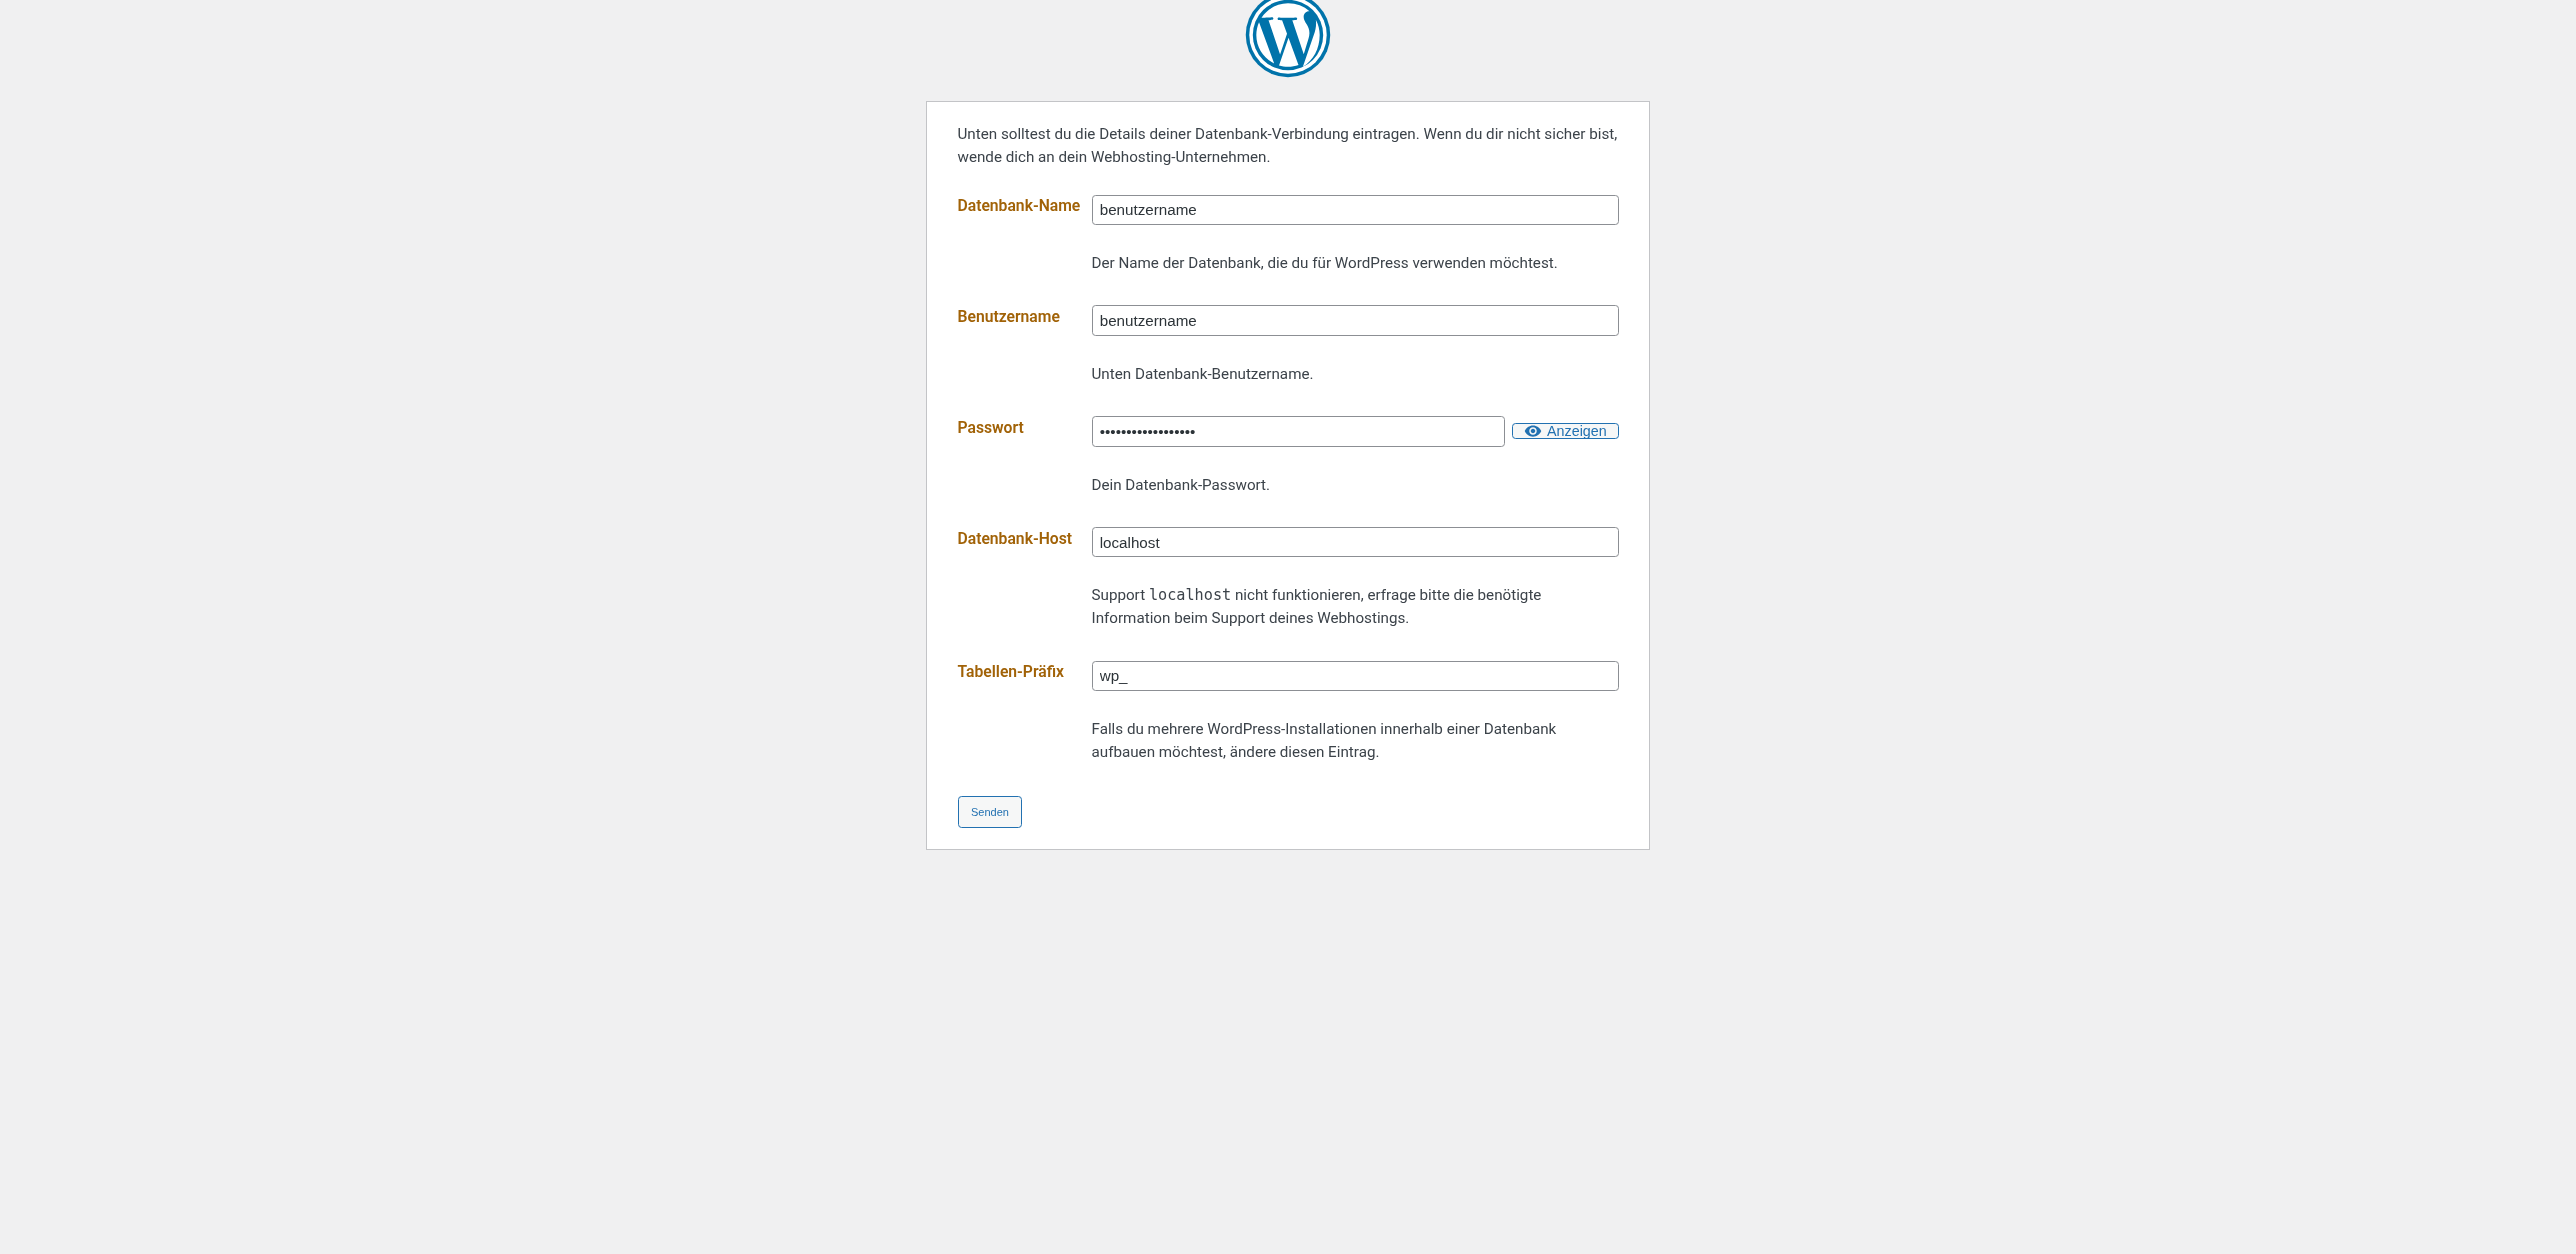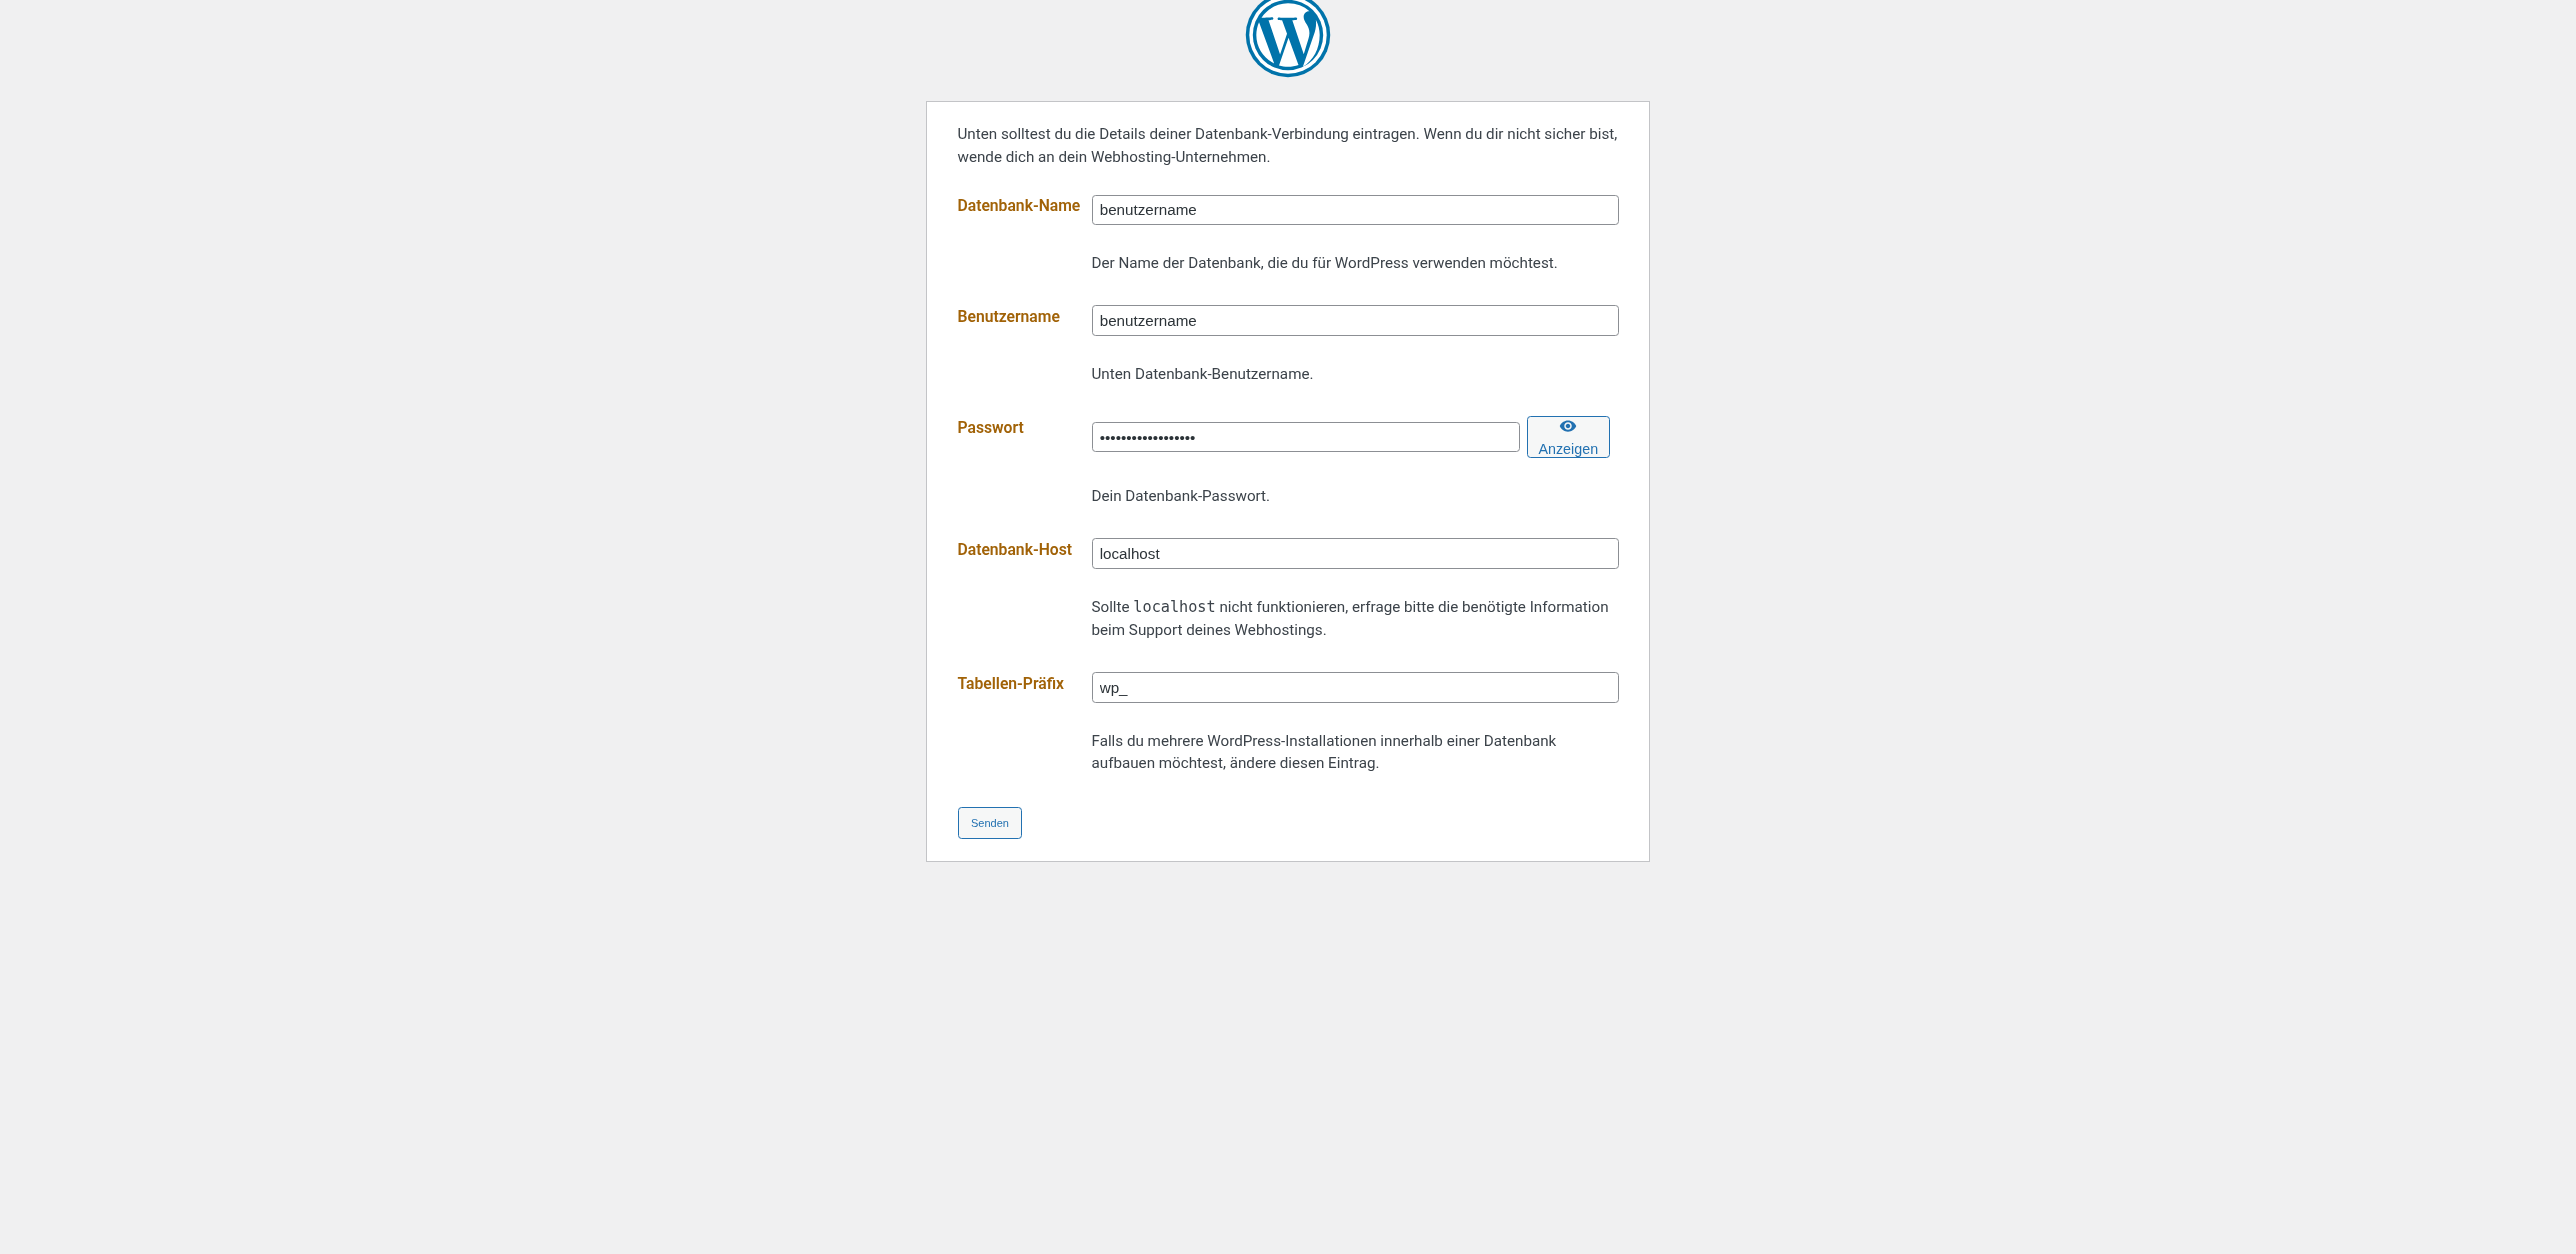--- a/index.html
+++ b/index.html
@@ -75,28 +75,27 @@
     }
     .password-input {
       flex: 1;
       max-width: 428px;
     }
     .show-button {
       display: inline-flex;
       align-items: center;
       gap: 5.4px;
       padding: 0 10.8px;
-      height: 42px;
+      height: 16px;
       font-size: 14.3px;
       color: #2271b1;
       background: #f6f7f7;
       border: 0.9px solid #2271b1;
       border-radius: 3.6px;
       cursor: pointer;
-      flex-direction: column;
     }
     .eye-icon {
       width: 18px;
       height: 18px;
       fill: #2271b1;
     }
     .description {
       margin-top: 27px;
       font-size: 15.2px;
       color: #3c434a;
@@ -166,21 +165,21 @@
           </button>
         </div>
         <p class="description">Dein Datenbank-Passwort.</p>
       </td>
     </tr>
     <tr>
       <th>Datenbank-Host</th>
       <td>
         <input type="text" class="form-input" value="localhost" style="">
         <p class="description">
-          <span>Sollte </span><code>localhost</code><span> nicht funktionieren, erfrage bitte die benötigte Information beim Support deines Webhostings.</span>
+          <span>Support </span><code>localhost</code><span> nicht funktionieren, erfrage bitte die benötigte Information beim Support deines Webhostings.</span>
         </p>
       </td>
     </tr>
     <tr>
       <th>Tabellen-Präfix</th>
       <td>
         <input type="text" class="form-input" value="wp_" style="">
         <p class="description">Falls du mehrere WordPress-Installationen innerhalb einer Datenbank aufbauen möchtest, ändere diesen Eintrag.</p>
       </td>
     </tr>

